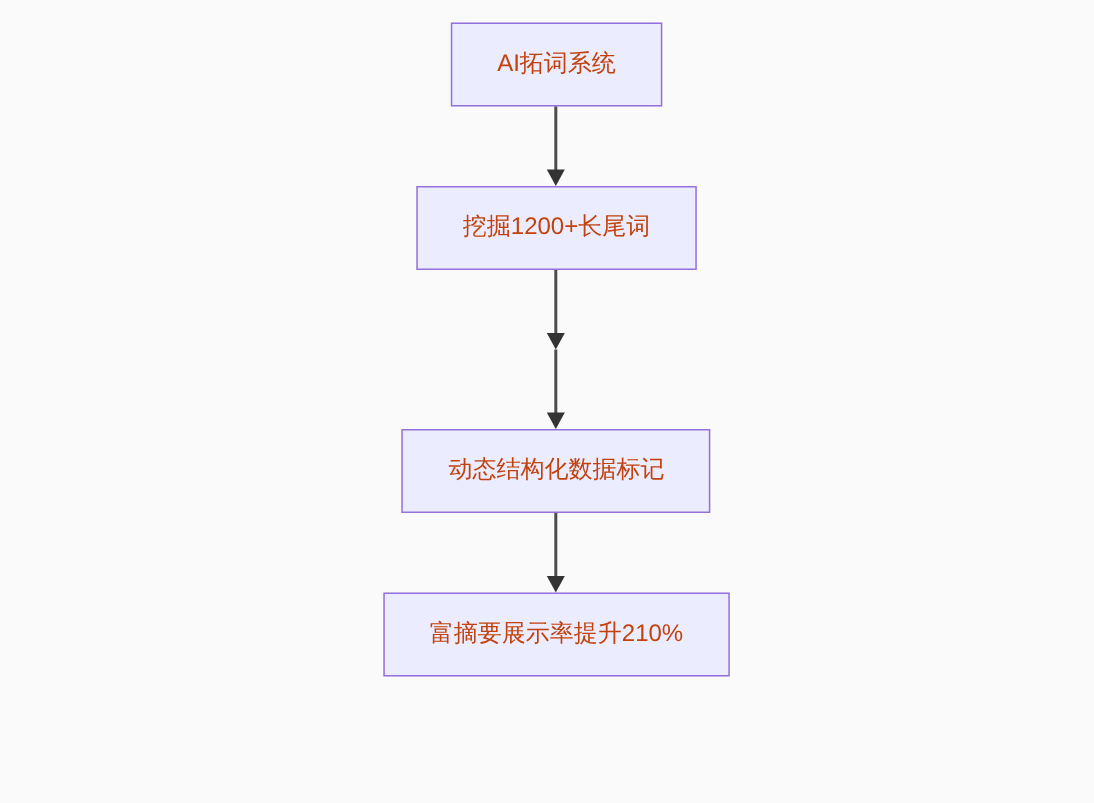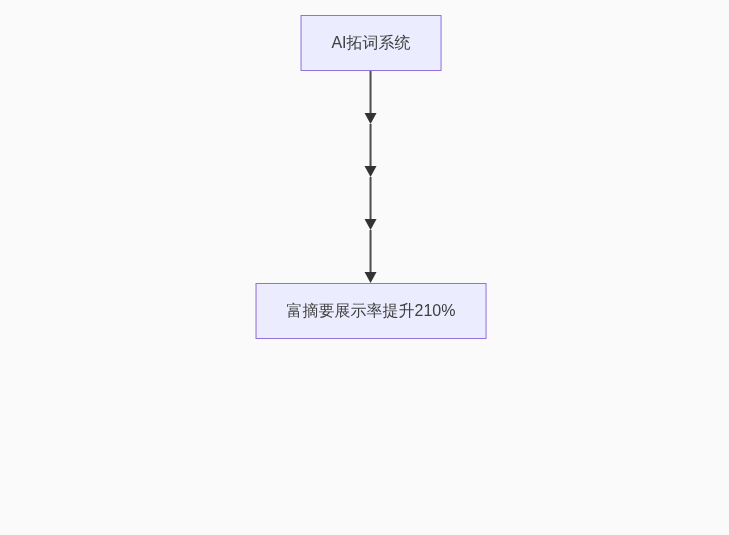--- a/index.html
+++ b/index.html
@@ -26,21 +26,21 @@
   }
   .node {
     box-sizing: border-box;
     height: 56px;
     display: inline-flex;
     align-items: center;
     justify-content: center;
     padding: 0 30px;
     background: #ECECFF;
     border: 1px solid #9370DB;
-    color: #404040;
+    color: #c2410c;
     font-size: 16px;
     white-space: nowrap;
     line-height: 1;
   }
   .connector {
     position: relative;
     width: 14px;
     height: 53px;
   }
   .connector .line {
@@ -70,32 +70,34 @@
 <div class="canvas">
   <div class="flow">
 
     <div class="node">AI拓词系统</div>
 
     <div class="connector">
       <div class="line"></div>
       <div class="arrowhead"></div>
     </div>
 
+    <div class="node">挖掘1200+长尾词</div>
 
     <div class="connector">
       <div class="line"></div>
       <div class="arrowhead"></div>
     </div>
 
 
     <div class="connector">
       <div class="line"></div>
       <div class="arrowhead"></div>
     </div>
 
+    <div class="node">动态结构化数据标记</div>
 
     <div class="connector">
       <div class="line"></div>
       <div class="arrowhead"></div>
     </div>
 
     <div class="node">富摘要展示率提升210%</div>
 
   </div>
 </div>

